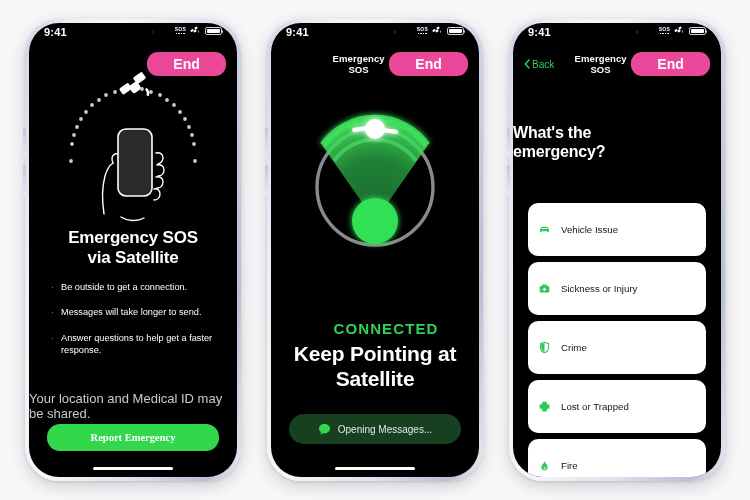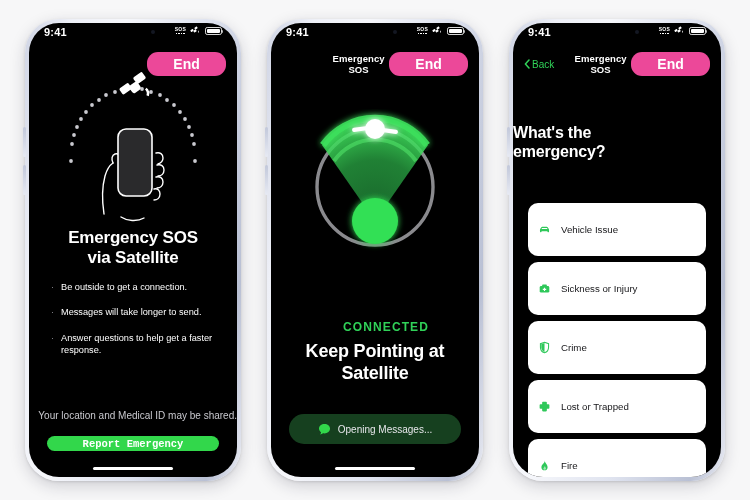--- a/index.html
+++ b/index.html
@@ -200,60 +200,60 @@
     margin-bottom: 13px;
     color: #fff;
     font-size: 9.2px;
     line-height: 1.35;
   }
   .bullet .dot { color: #8d8d93; flex: 0 0 auto; font-size: 9px; line-height: 1.35; }
 
   .s1-footnote {
     position: absolute;
     bottom: 56px; left: 0; right: 0;
-    text-align: right;
+    text-align: left;
     color: #c9c9cf;
-    font-size: 10px;
+    font-size: 13px;
   }
   .primary-btn {
     position: absolute;
     bottom: 26px; left: 18px; right: 18px;
     background: #32d74b;
     color: #fff;
     border: none;
     border-radius: 13px;
-    height: 15px;
+    height: 27px;
     font-size: 10.5px;
     font-weight: bold;
     cursor: pointer;
-    font-family: Liberation Mono, monospace;
+    font-family: Liberation Serif, serif;
   }
 
   
   .s2-radar {
     position: absolute;
     top: 86px; left: 0; right: 0;
     display: flex; justify-content: center;
   }
   .s2-status {
     position: absolute;
     top: 297px; left: 0; right: 0;
     text-align: center;
     color: #30d158;
-    font-size: 12px;
+    font-size: 15px;
     font-weight: bold;
     letter-spacing: 1.1px;
     margin-left: 22px;
   }
   .s2-heading {
     position: absolute;
     top: 318px; left: 0; right: 0;
     text-align: center;
     color: #fff;
-    font-size: 18px;
+    font-size: 21px;
     font-weight: bold;
     line-height: 1.2;
     letter-spacing: -.2px;
   }
   .msg-pill {
     position: absolute;
     bottom: 33px; left: 18px; right: 18px;
     height: 30px;
     background: #16401f;
     border: none;

